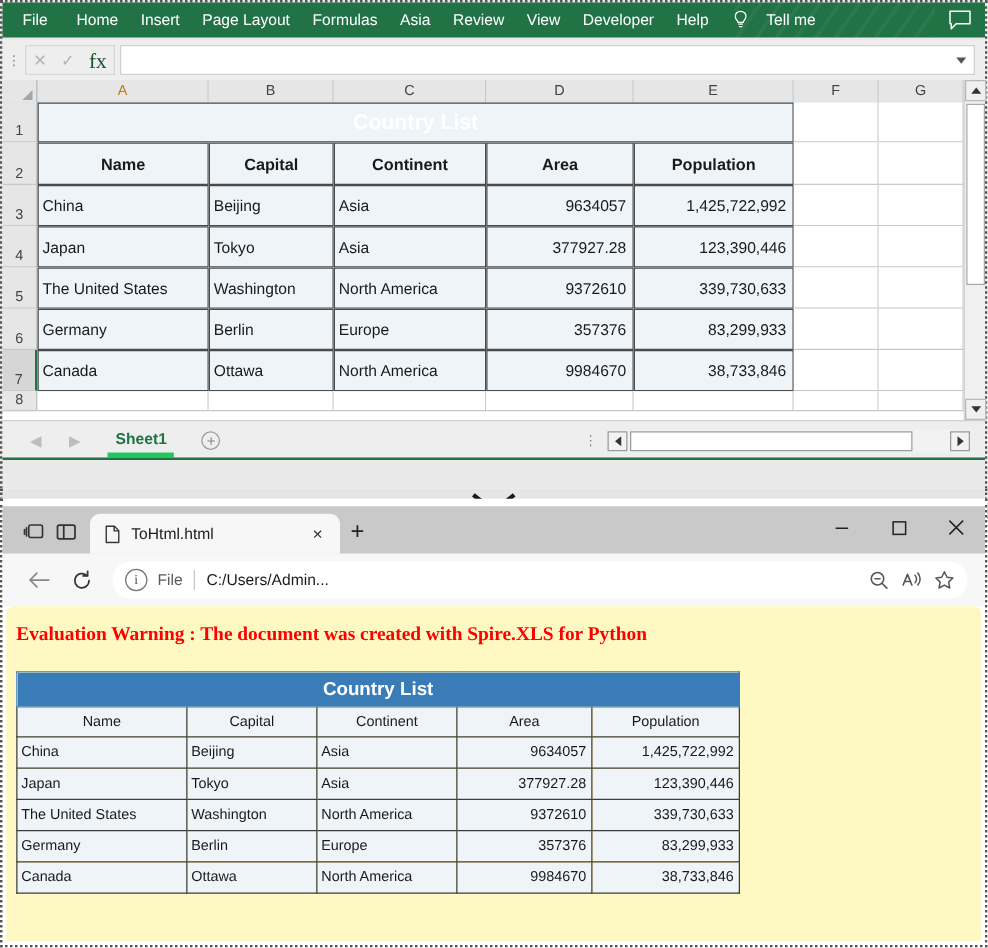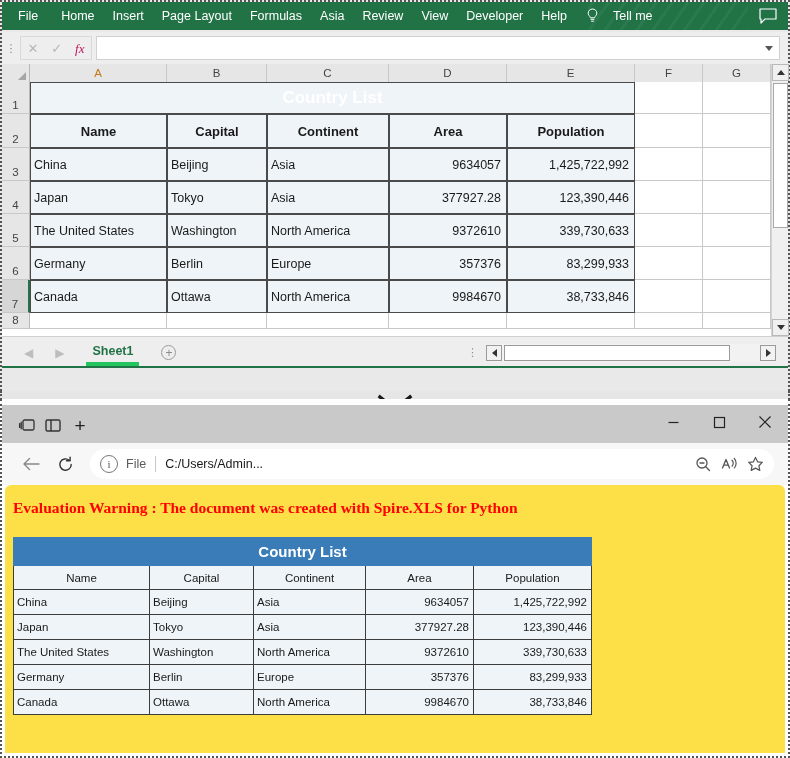--- a/index.html
+++ b/index.html
@@ -60,21 +60,21 @@
     position: absolute; right: 7px; top: 10px;
     width: 0; height: 0; border-left: 4px solid transparent;
     border-right: 4px solid transparent; border-top: 4px solid #666;
   }
   .vdots { width: 18px; text-align: center; color: #888; font-size: 11px; letter-spacing: 0; }
   .fx-group {
     width: 72px; height: 24px; border: 1px solid #d8d8d8; background: #eeeeee;
     display: flex; align-items: center; justify-content: space-around;
   }
   .fx-ico { color: #b6b6b6; font-size: 13px; line-height: 1; }
-  .fx-ico.fx { color: #be185d; font-style: italic; font-family: "Liberation Serif", serif; font-size: 13px; }
+  .fx-ico.fx { color: #14532d; font-family: "Liberation Serif", serif; font-size: 17px; }
   .formula-input {
     flex: 1; height: 24px; margin-right: 8px; margin-left: 4px;
     background: #ffffff; border: 1px solid #d0d0d0; position: relative;
   }
   .fi-caret {
     position: absolute; right: 6px; top: 9px;
     width: 0; height: 0; border-left: 4px solid transparent;
     border-right: 4px solid transparent; border-top: 5px solid #555;
   }
 
@@ -217,21 +217,21 @@
   .ab-info { width: 18px; height: 18px; border: 1.3px solid #777; border-radius: 50%;
              font-size: 11px; color: #555; display: flex; align-items: center;
              justify-content: center; font-family: "Liberation Serif", serif; }
   .ab-file { font-size: 12.5px; color: #5a5a5a; margin-left: 8px; }
   .ab-sep { width: 1px; height: 16px; background: #c6c6c6; margin: 0 9px; }
   .ab-url { font-size: 12.5px; color: #1a1a1a; flex: 1; white-space: nowrap; }
   .ab-ico { width: 26px; height: 24px; display: flex; align-items: center; justify-content: center; color: #555; }
 
   .page {
     position: absolute; left: 3px; top: 86px; right: 3px; bottom: 3px;
-    background: #fde047; border-radius: 6px 6px 0 0; overflow: hidden;
+    background: #fef9c3; border-radius: 6px 6px 0 0; overflow: hidden;
   }
   .eval-warning {
     margin: 14px 0 0 8px; color: #ff0000; font-weight: bold; font-size: 15.5px;
     font-family: "Liberation Serif", serif; white-space: nowrap;
   }
   .html-table { margin: 20px 0 0 8px; border-collapse: collapse; table-layout: fixed; }
   .html-table td {
     border: 1px solid #3c3c3c; background: #eef4f8;
     font-size: 11.5px; color: #1a1a1a; height: 25px; padding: 0 3px;
     overflow: hidden; white-space: nowrap;
@@ -433,20 +433,30 @@
             <rect x="5" y="4" width="11" height="10" rx="1.5" fill="none" stroke="#333" stroke-width="1.3"></rect>
             <path d="M3.2 6.2v6.6M1.6 7.6v3.8" stroke="#333" stroke-width="1.3" fill="none" stroke-linecap="round"></path>
           </svg>
       </div>
       <div class="tsi">
         <svg width="18" height="17" viewBox="0 0 18 17">
             <rect x="2" y="3" width="14" height="11" rx="1.5" fill="none" stroke="#333" stroke-width="1.4"></rect>
             <path d="M7 3v11" stroke="#333" stroke-width="1.4"></path>
           </svg>
       </div>
+      <div class="btab">
+        <span class="doc-ico">
+          <svg width="12" height="15" viewBox="0 0 12 15">
+              <path d="M1 1h6.5L11 4.5V14H1z" fill="none" stroke="#333" stroke-width="1.1" stroke-linejoin="round"></path>
+              <path d="M7.3 1.2v3.5H11" fill="none" stroke="#333" stroke-width="1.1"></path>
+            </svg>
+        </span>
+        <span class="tab-title">ToHtml.html</span>
+        <span class="tab-close">×</span>
+      </div>
       <div class="new-tab">+</div>
       <div class="wincontrols">
         <div class="wc">
           <svg width="13" height="13" viewBox="0 0 13 13">
               <path d="M1.5 6.5h10" stroke="#222" stroke-width="1.2"></path>
             </svg>
         </div>
         <div class="wc">
           <svg width="13" height="13" viewBox="0 0 13 13">
               <rect x="1.5" y="1.5" width="10" height="10" fill="none" stroke="#222" stroke-width="1.2"></rect>

